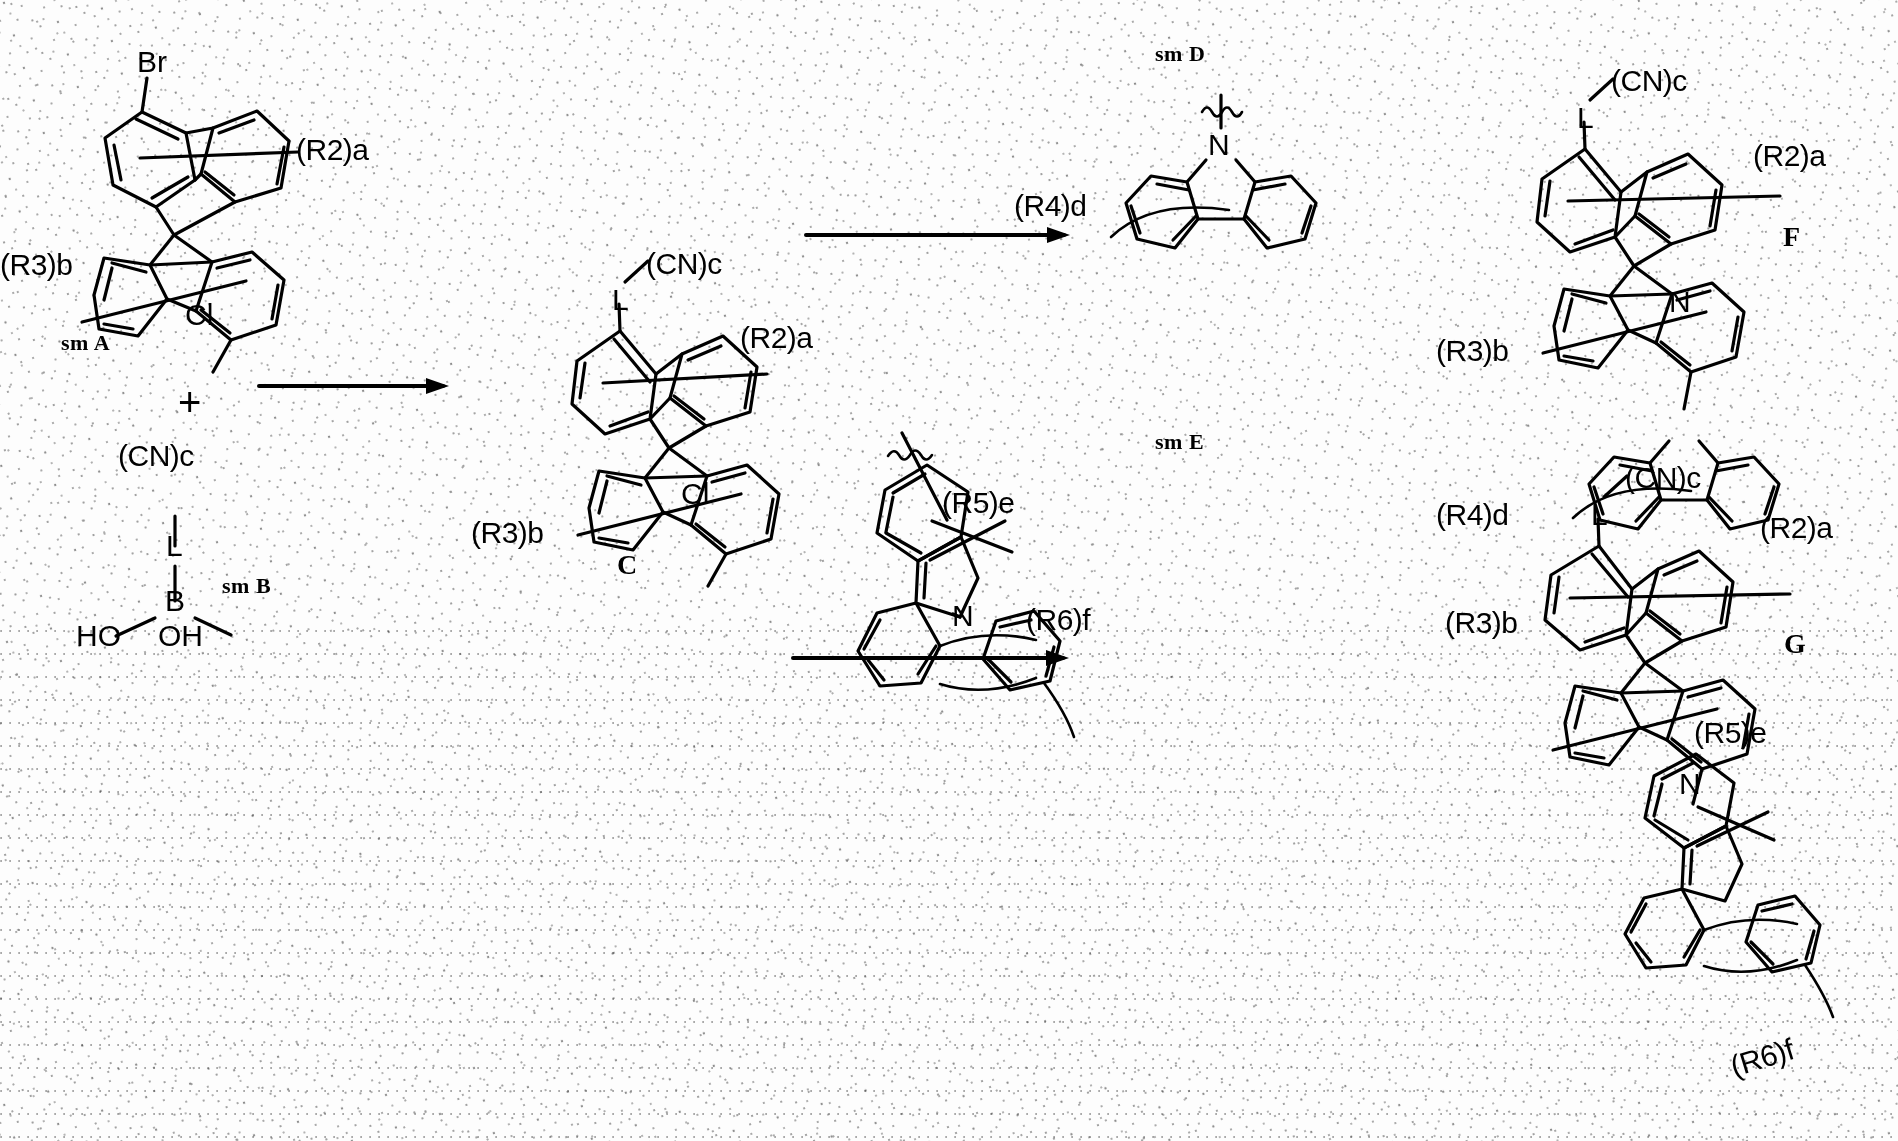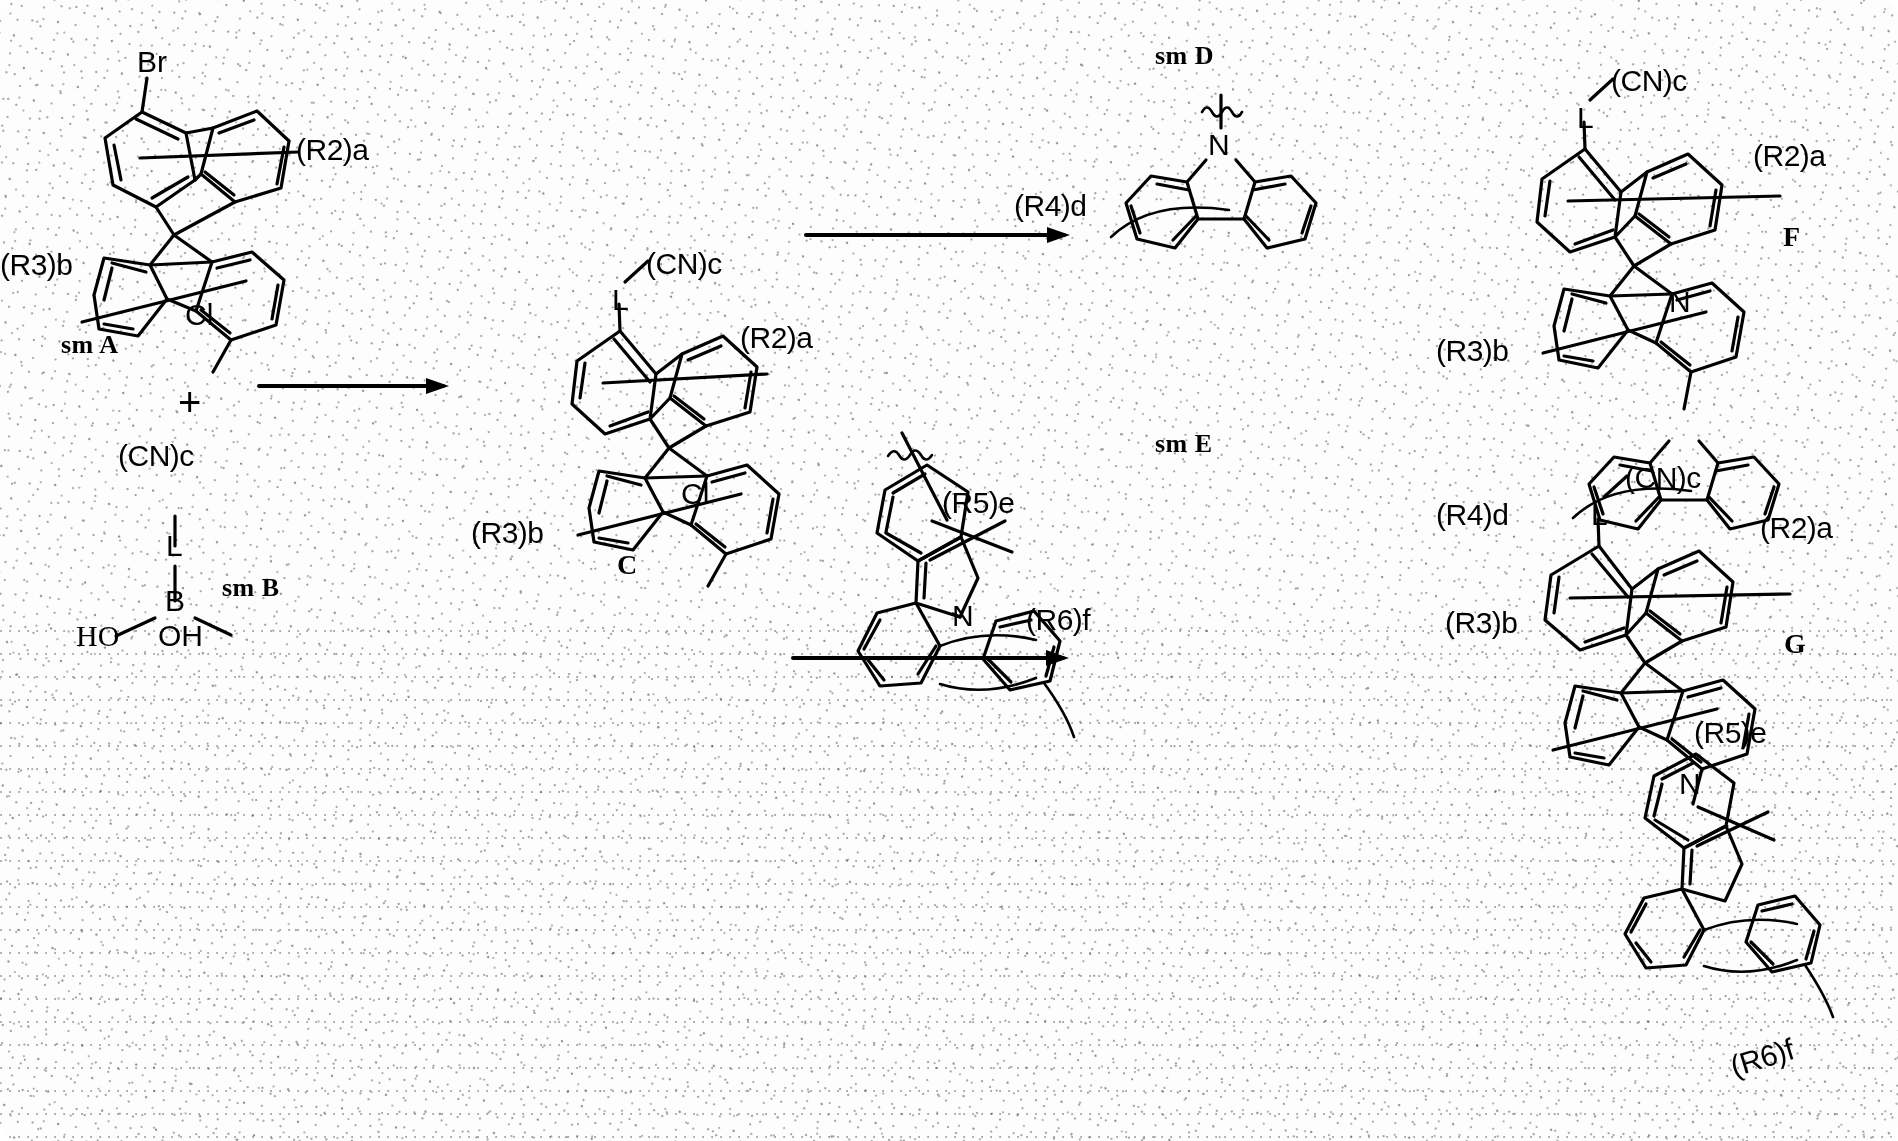--- a/index.html
+++ b/index.html
@@ -10,21 +10,20 @@
   }
   body {
     font-family: "Liberation Sans", sans-serif;
   }
   #page {
     position: relative;
     width: 1898px;
     height: 1141px;
     background: #fdfdfd;
     overflow: hidden;
-    border-radius: 17px;
   }
   
   #paper-texture {
     position: absolute;
     inset: 0;
     pointer-events: none;
     opacity: 0.55;
   }
   #paper-texture-lower {
     position: absolute;
@@ -54,21 +53,21 @@
     font-size: 30px;
     letter-spacing: -0.5px;
   }
   .lbl-atom {
     font-family: "Liberation Sans", sans-serif;
     font-size: 30px;
   }
   .lbl-sm {          
     font-family: "Liberation Serif", serif;
     font-weight: bold;
-    font-size: 26px;
+    font-size: 22px;
     letter-spacing: 0.5px;
   }
   .lbl-prod {        
     font-family: "Liberation Serif", serif;
     font-weight: bold;
     font-size: 28px;
   }
   .lbl-plus {
     font-family: "Liberation Sans", sans-serif;
     font-size: 40px;
@@ -396,21 +395,21 @@
   <div class="lbl lbl-r" style="left:296px; top:135px;">(R2)a</div>
   <div class="lbl lbl-r" style="left:0px; top:250px;">(R3)b</div>
   <div class="lbl lbl-atom" style="left:185px; top:300px;">Cl</div>
   <div class="lbl lbl-sm" style="left:61px; top:332px;">sm A</div>
 
   <div class="lbl lbl-plus" style="left:178px; top:382px;">+</div>
 
   <div class="lbl lbl-r" style="left:118px; top:441px;">(CN)c</div>
   <div class="lbl lbl-r" style="left:166px; top:531px;">L</div>
   <div class="lbl lbl-atom" style="left:165px; top:586px;">B</div>
-  <div class="lbl lbl-atom" style="left:76px; top:621px;font-family:Liberation Serif, serif;">HO</div>
+  <div class="lbl lbl-atom" style="left:76px; top:621px;">HO</div>
   <div class="lbl lbl-atom" style="left:158px; top:621px;text-align:right;">OH</div>
   <div class="lbl lbl-sm" style="left:211px; top:575px;margin-left:11px;">sm B</div>
 
   <div class="lbl lbl-r" style="left:612px; top:285px;">L</div>
   <div class="lbl lbl-r" style="left:646px; top:249px;">(CN)c</div>
   <div class="lbl lbl-r" style="left:740px; top:323px;">(R2)a</div>
   <div class="lbl lbl-r" style="left:471px; top:518px;">(R3)b</div>
   <div class="lbl lbl-atom" style="left:681px; top:479px;">Cl</div>
   <div class="lbl lbl-prod" style="left:617px; top:551px;">C</div>
 

